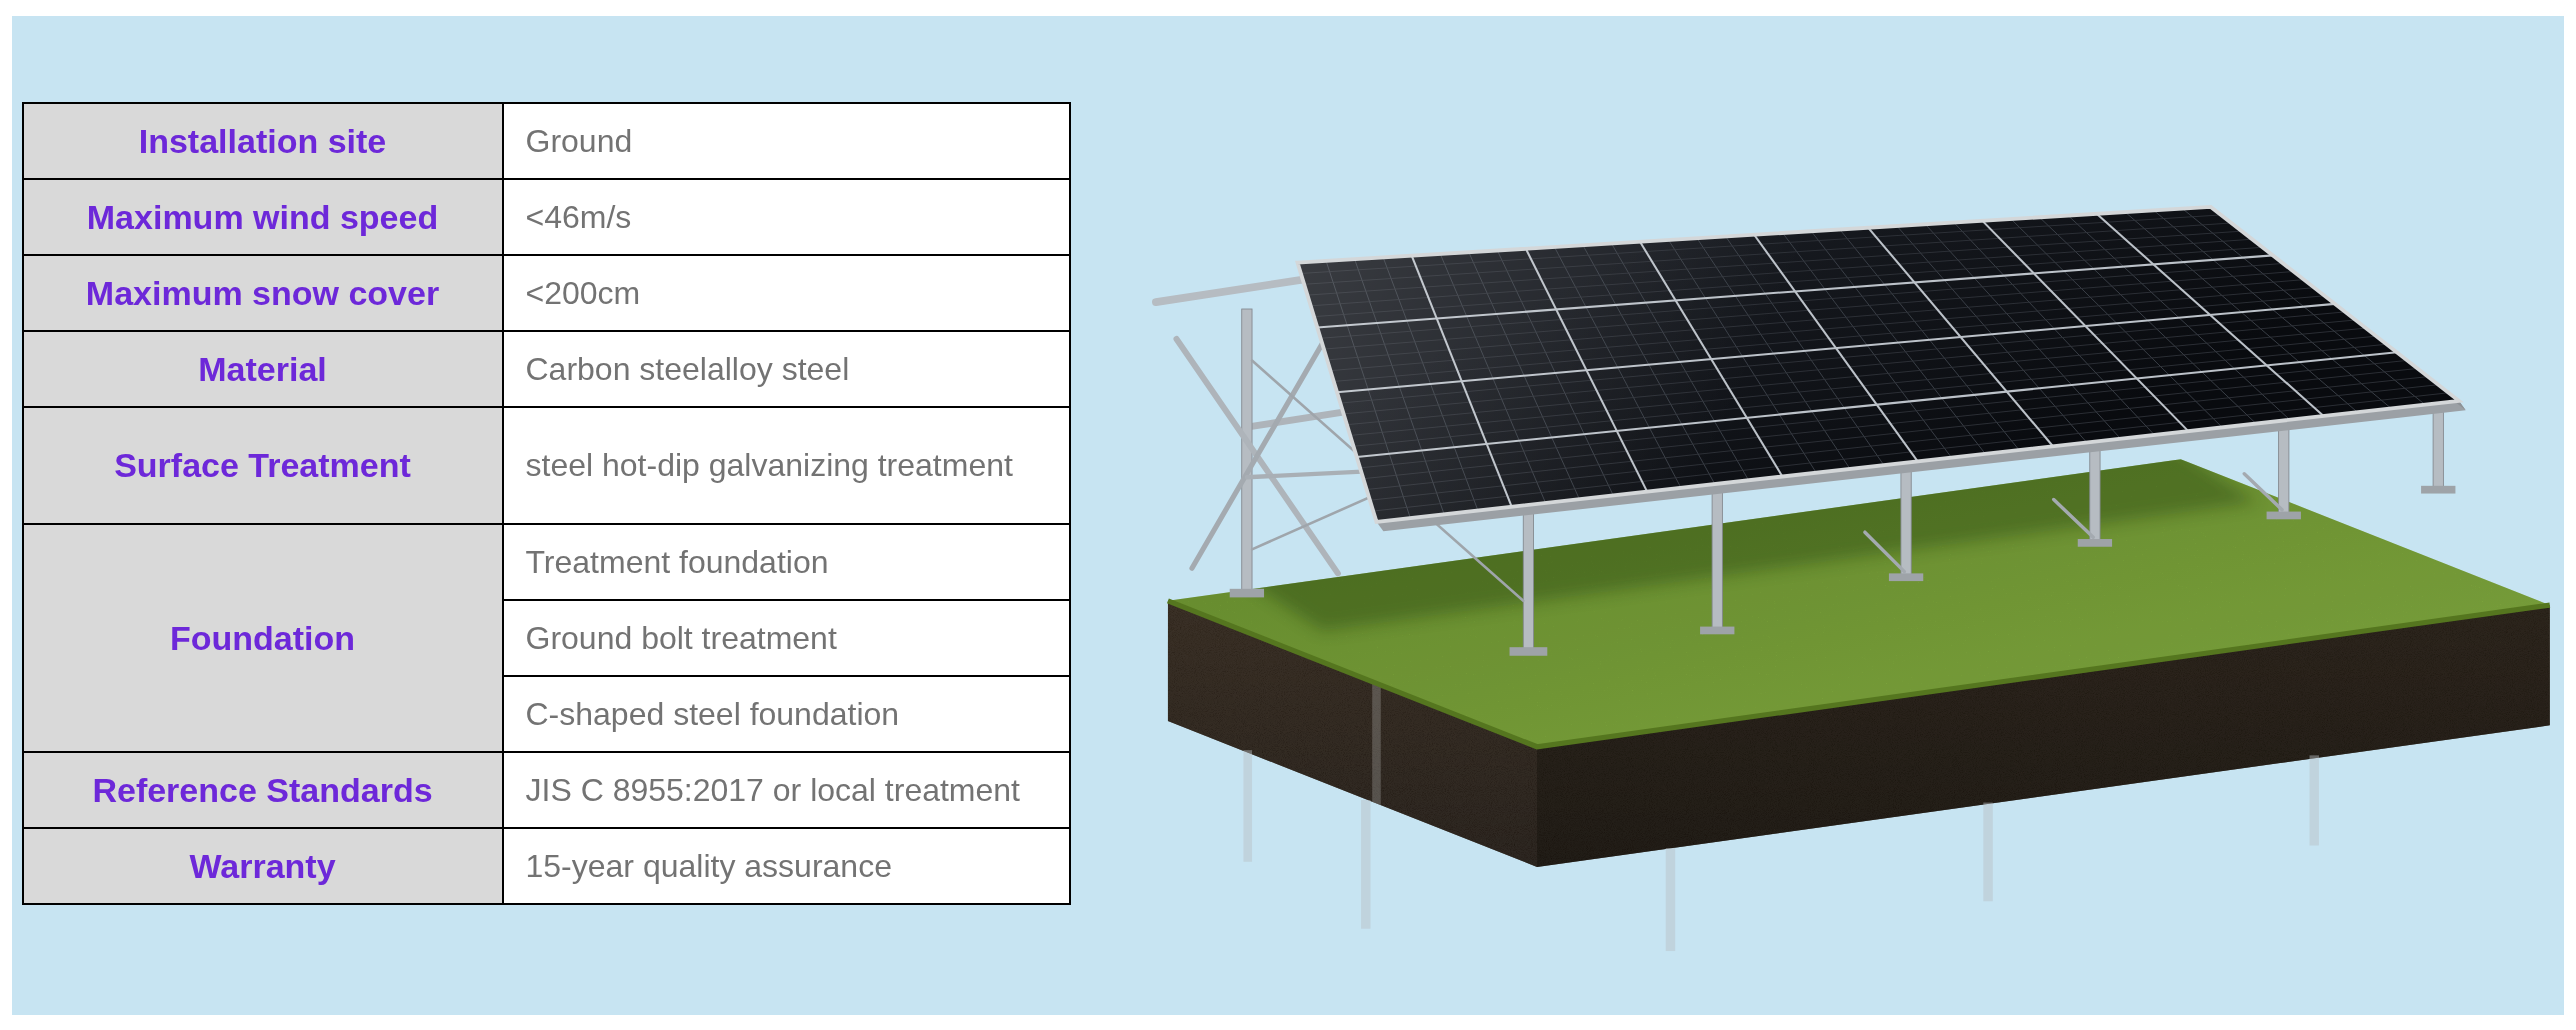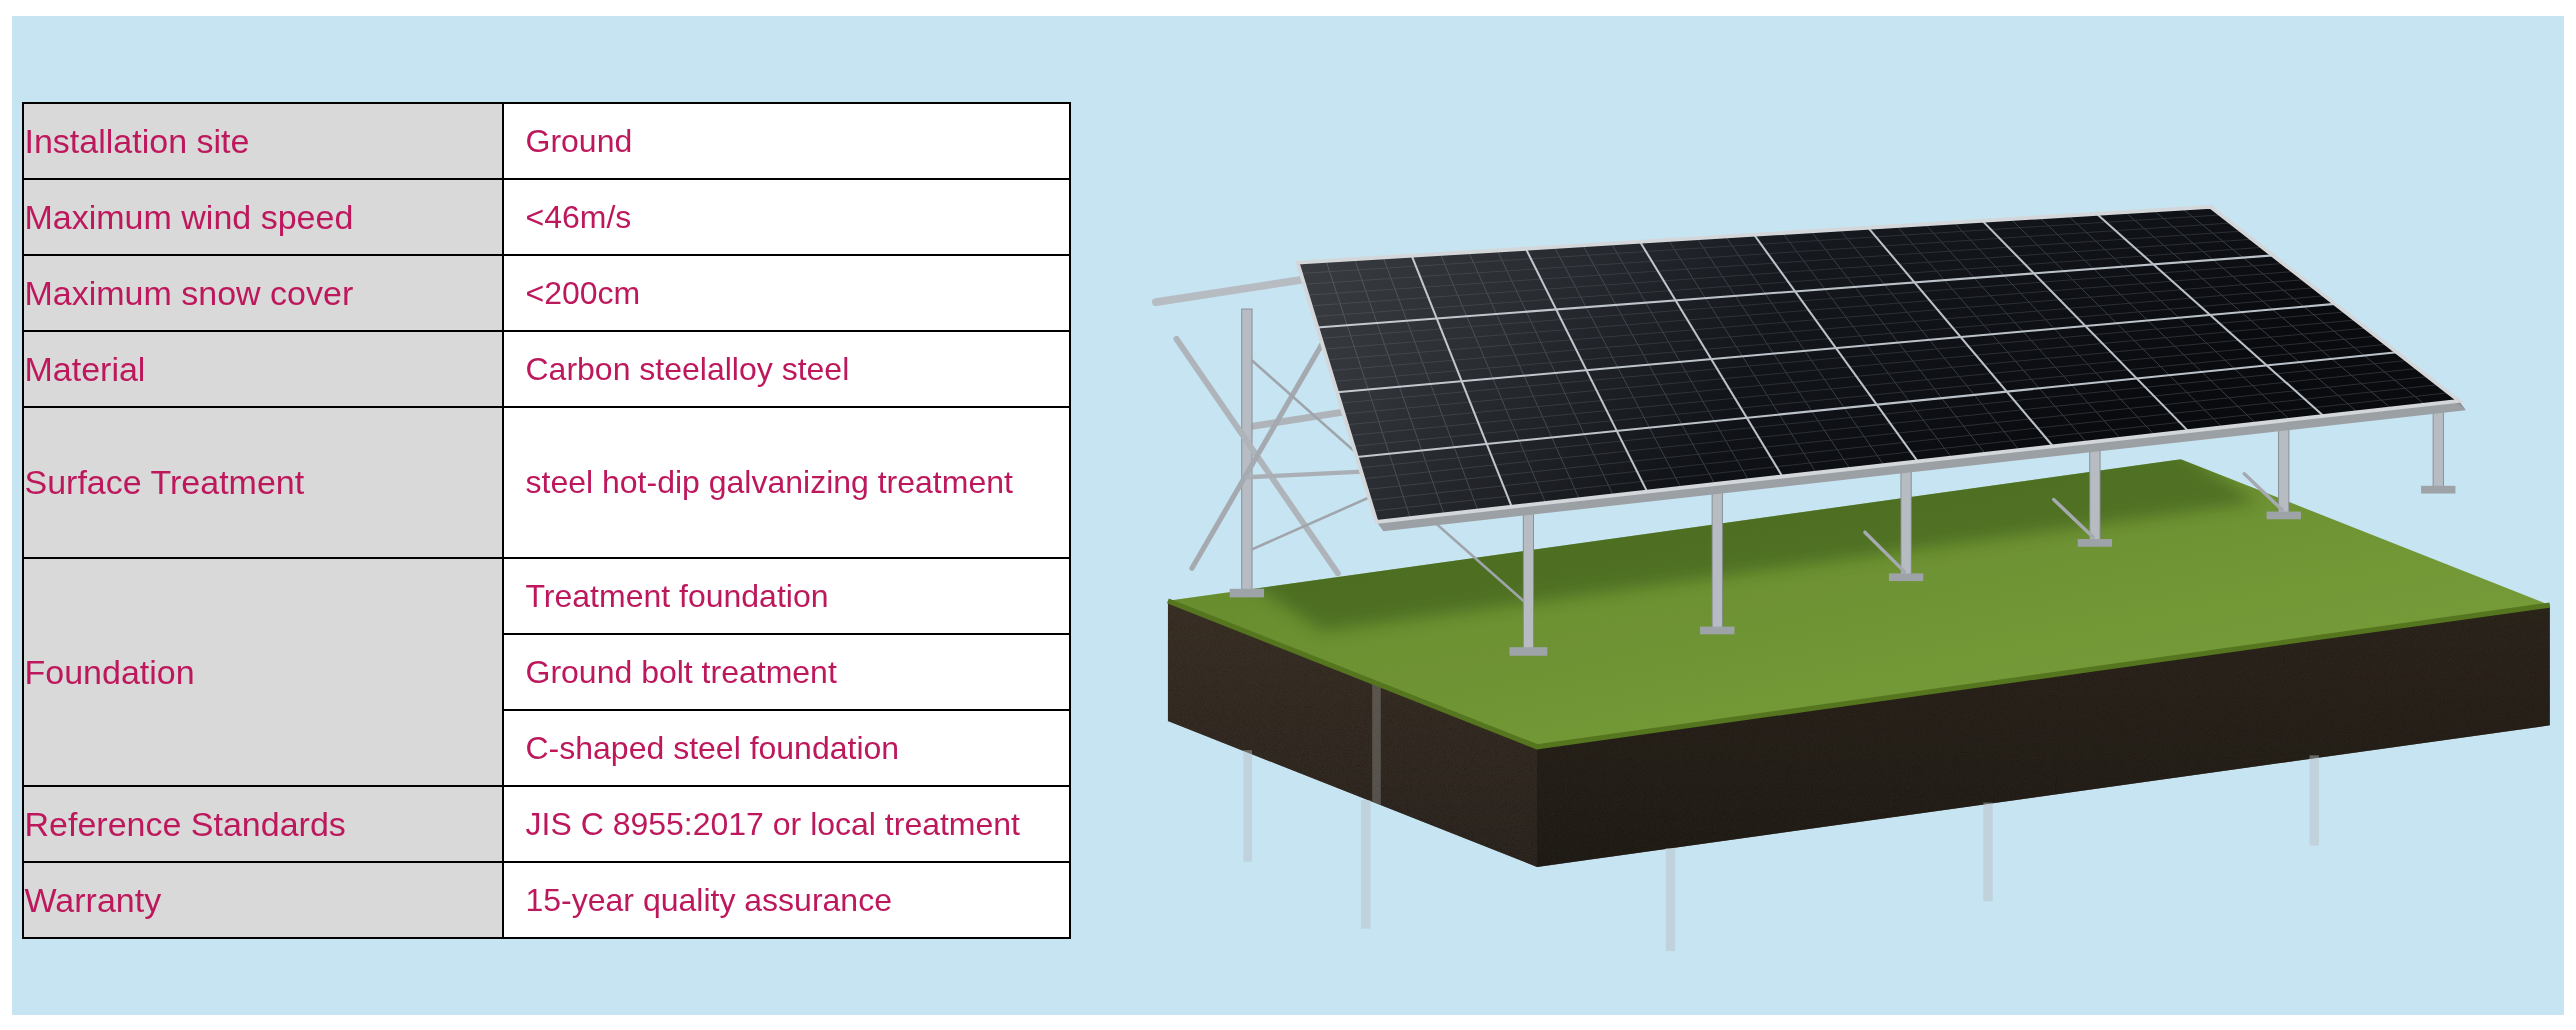--- a/index.html
+++ b/index.html
@@ -1,26 +1,26 @@
 <!DOCTYPE html>
 <html style="font-size:13.7px"><head>
 <meta charset="utf-8">
 <style>
   html,body{margin:0;padding:0;background:#ffffff;}
   .page{position:relative;width:2576px;height:1030px;background:#ffffff;overflow:hidden;
         font-family:"Liberation Sans", sans-serif;}
   .bg{position:absolute;left:12px;top:15.5px;right:12px;bottom:15.5px;background:#c7e4f2;}
   table.spec{position:absolute;left:21.5px;top:102px;border-collapse:collapse;background:#ffffff;}
   table.spec td{border:2.6px solid #000;box-sizing:border-box;}
-  td.label{background:#d9d9d9;width:480px;vertical-align:middle;
-           font-size:34px;color:#be185d;font-weight:400;}
+  td.label{background:#d9d9d9;width:480px;text-align:center;vertical-align:middle;
+           font-size:34px;color:#6d28d9;font-weight:700;}
   td.value{background:#ffffff;width:567px;text-align:left;vertical-align:middle;
-           font-size:32px;color:#be185d;padding-left:22px;}
+           font-size:32px;color:#737373;padding-left:22px;}
   .h88{height:76px;}
-  .h176{height:151px;margin-left:39px;}
+  .h176{height:117px;margin-left:39px;}
   svg.illus{position:absolute;left:1116px;top:0;width:1460px;height:1030px;}
 </style>
 </head>
 <body>
 
 <div class="page">
   <div class="bg"></div>
 
   <table class="spec">
     <tbody>

